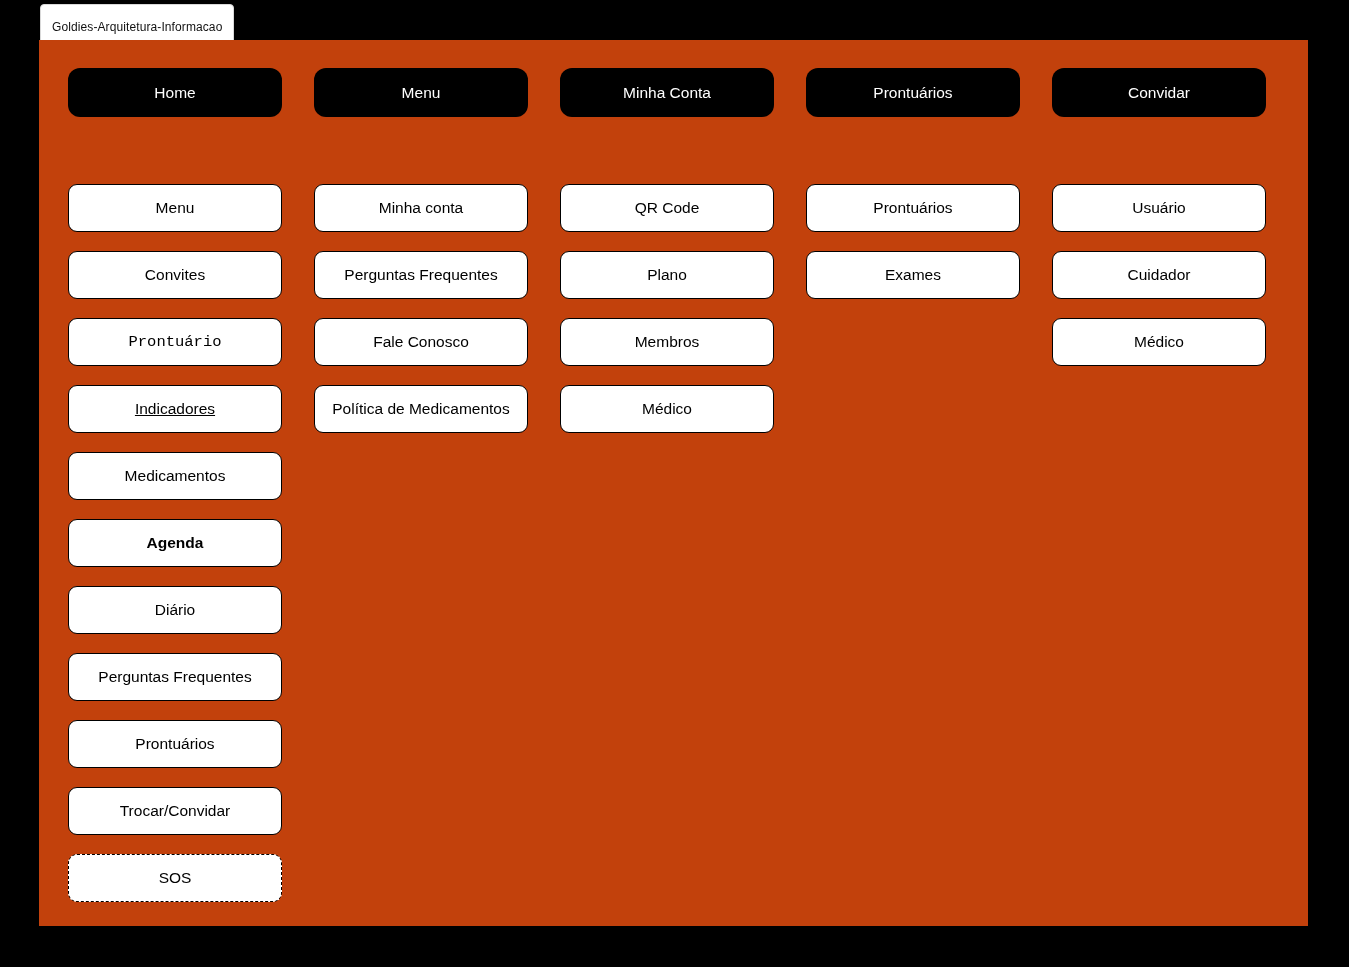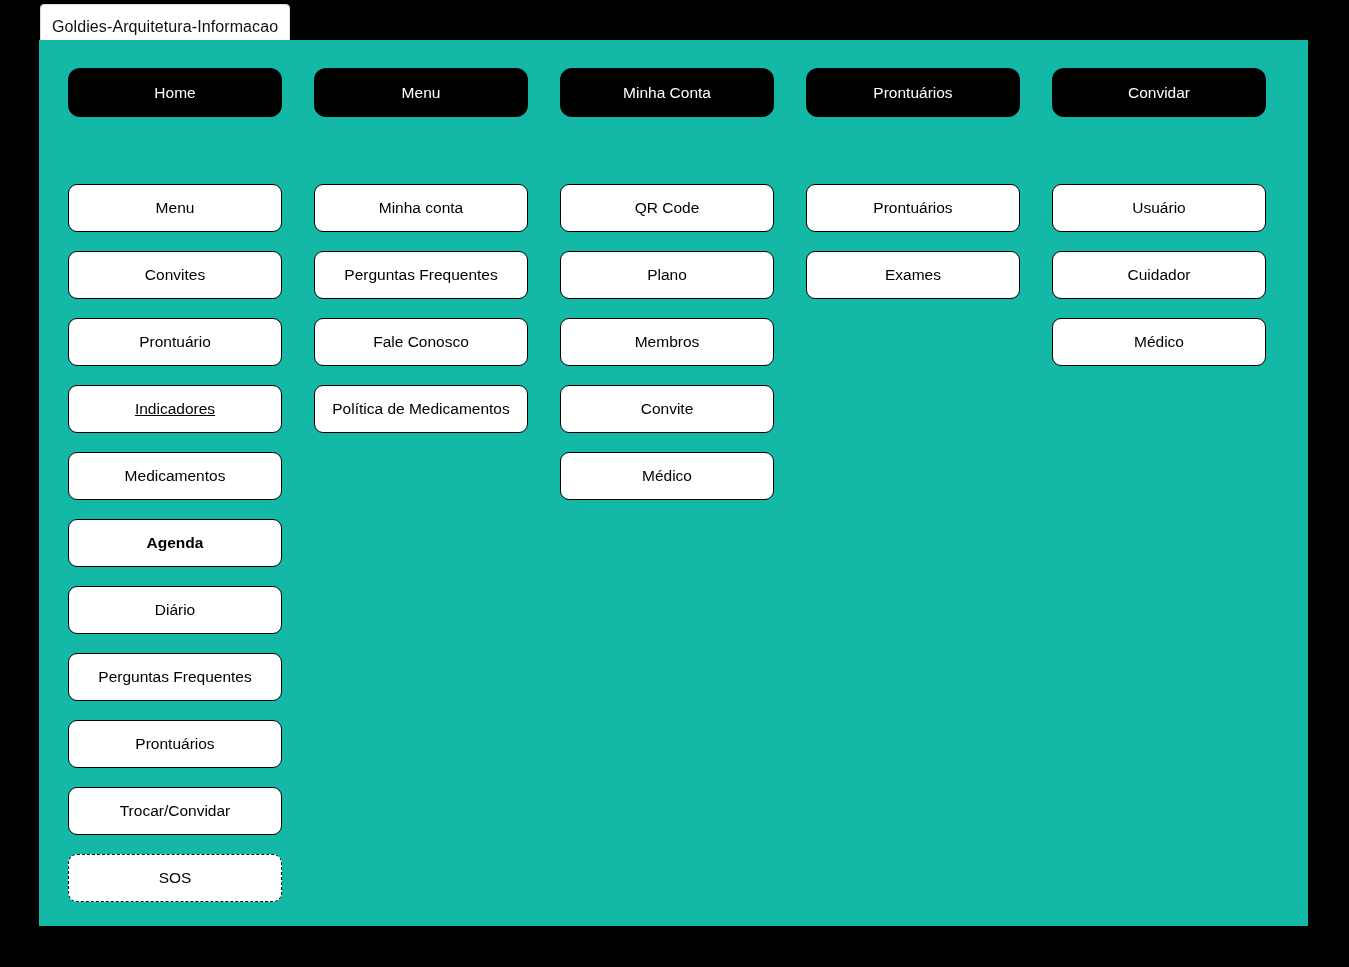--- a/index.html
+++ b/index.html
@@ -13,21 +13,21 @@
   .file-tab {
     position: absolute;
     left: 40px; top: 4px;
     height: 46px;
     background: #ffffff;
     border: 1px solid #d9d9d9;
     border-radius: 4px;
     display: flex;
     align-items: center;
     padding: 0 11px;
-    font-size: 16px;
+    font-size: 12px;
     color: #111111;
     letter-spacing: 0.1px;
     white-space: nowrap;
   }
   .canvas {
     position: absolute;
     left: 39px; top: 40px;
     width: 1269px; height: 886px;
     background: #ffffff;
   }
@@ -74,27 +74,27 @@
     border-style: dashed;
   }
 </style>
 </head>
 <body style="background: rgb(0, 0, 0);">
 
 <div class="file-tab">
   <span>Goldies-Arquitetura-Informacao</span>
 </div>
 
-<div class="canvas" style="background: #14b8a6; padding-left: 20px;">
+<div class="canvas" style="background: #c2410c; padding-left: 20px;">
   <div class="columns">
       <div class="column">
         <div class="header-node" style="background: rgb(0, 0, 0); color: rgb(255, 255, 255);">Home</div>
         <div class="node" style="background: rgb(255, 255, 255); color: rgb(0, 0, 0); border-color: rgb(0, 0, 0);">Menu</div>
         <div class="node" style="background: rgb(255, 255, 255); color: rgb(0, 0, 0); border-color: rgb(0, 0, 0);">Convites</div>
-        <div class="node" style="background: rgb(255, 255, 255); color: rgb(0, 0, 0); border-color: rgb(0, 0, 0);">Prontuário</div>
+        <div class="node" style="background: rgb(255, 255, 255); color: rgb(0, 0, 0); border-color: rgb(0, 0, 0); font-family: Liberation Mono, monospace;">Prontuário</div>
         <div class="node" style="background: rgb(255, 255, 255); color: rgb(0, 0, 0); border-color: rgb(0, 0, 0); text-decoration: underline;">Indicadores</div>
         <div class="node" style="background: rgb(255, 255, 255); color: rgb(0, 0, 0); border-color: rgb(0, 0, 0);">Medicamentos</div>
         <div class="node" style="background: rgb(255, 255, 255); color: rgb(0, 0, 0); border-color: rgb(0, 0, 0); font-weight: bold;">Agenda</div>
         <div class="node" style="background: rgb(255, 255, 255); color: rgb(0, 0, 0); border-color: rgb(0, 0, 0);">Diário</div>
         <div class="node" style="background: rgb(255, 255, 255); color: rgb(0, 0, 0); border-color: rgb(0, 0, 0);">Perguntas Frequentes</div>
         <div class="node" style="background: rgb(255, 255, 255); color: rgb(0, 0, 0); border-color: rgb(0, 0, 0);">Prontuários</div>
         <div class="node" style="background: rgb(255, 255, 255); color: rgb(0, 0, 0); border-color: rgb(0, 0, 0);">Trocar/Convidar</div>
         <div class="node dashed" style="background: rgb(255, 255, 255); color: rgb(0, 0, 0); border-color: rgb(0, 0, 0);">SOS</div>
       </div>
       <div class="column">
@@ -102,21 +102,20 @@
         <div class="node" style="background: rgb(255, 255, 255); color: rgb(0, 0, 0); border-color: rgb(0, 0, 0);">Minha conta</div>
         <div class="node" style="background: rgb(255, 255, 255); color: rgb(0, 0, 0); border-color: rgb(0, 0, 0);">Perguntas Frequentes</div>
         <div class="node" style="background: rgb(255, 255, 255); color: rgb(0, 0, 0); border-color: rgb(0, 0, 0);">Fale Conosco</div>
         <div class="node" style="background: rgb(255, 255, 255); color: rgb(0, 0, 0); border-color: rgb(0, 0, 0);">Política de Medicamentos</div>
       </div>
       <div class="column">
         <div class="header-node" style="background: rgb(0, 0, 0); color: rgb(255, 255, 255);">Minha Conta</div>
         <div class="node" style="background: rgb(255, 255, 255); color: rgb(0, 0, 0); border-color: rgb(0, 0, 0);">QR Code</div>
         <div class="node" style="background: rgb(255, 255, 255); color: rgb(0, 0, 0); border-color: rgb(0, 0, 0);">Plano</div>
         <div class="node" style="background: rgb(255, 255, 255); color: rgb(0, 0, 0); border-color: rgb(0, 0, 0);">Membros</div>
-        <div class="node" style="background: rgb(255, 255, 255); color: rgb(0, 0, 0); border-color: rgb(0, 0, 0);">Convite</div>
         <div class="node" style="background: rgb(255, 255, 255); color: rgb(0, 0, 0); border-color: rgb(0, 0, 0);">Médico</div>
       </div>
       <div class="column">
         <div class="header-node" style="background: rgb(0, 0, 0); color: rgb(255, 255, 255);">Prontuários</div>
         <div class="node" style="background: rgb(255, 255, 255); color: rgb(0, 0, 0); border-color: rgb(0, 0, 0);">Prontuários</div>
         <div class="node" style="background: rgb(255, 255, 255); color: rgb(0, 0, 0); border-color: rgb(0, 0, 0);">Exames</div>
       </div>
       <div class="column">
         <div class="header-node" style="background: rgb(0, 0, 0); color: rgb(255, 255, 255);">Convidar</div>
         <div class="node" style="background: rgb(255, 255, 255); color: rgb(0, 0, 0); border-color: rgb(0, 0, 0);">Usuário</div>

